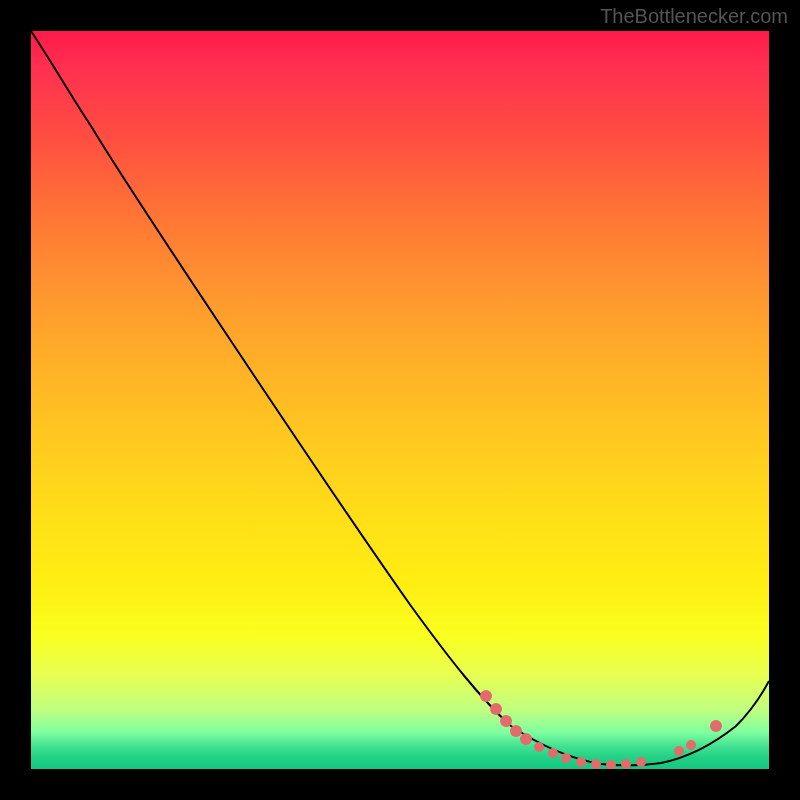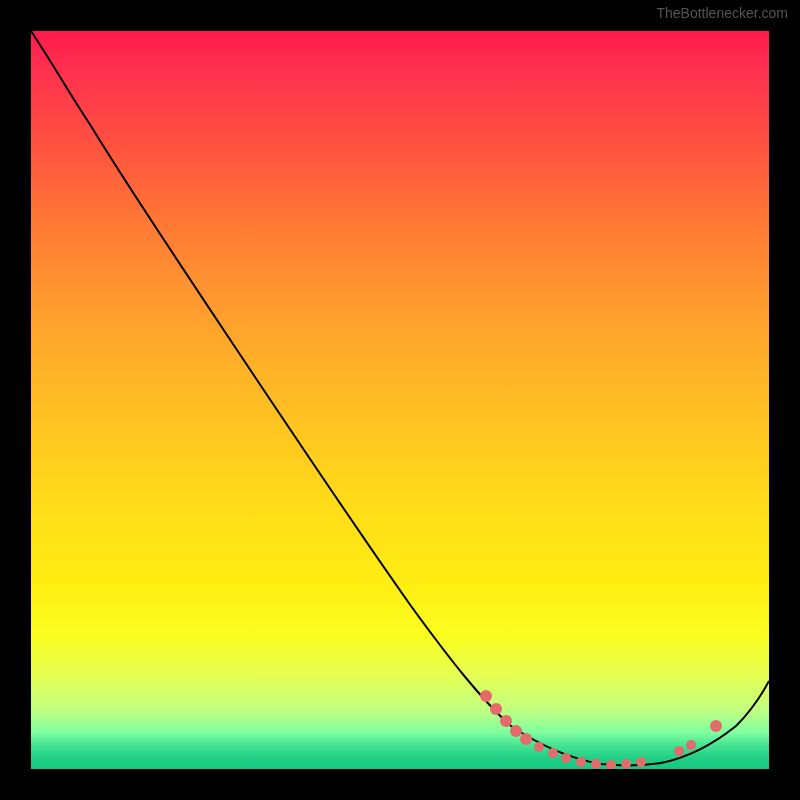--- a/index.html
+++ b/index.html
@@ -12,21 +12,21 @@
       height: 800px;
       background: #000;
       position: relative;
       font-family: Arial, sans-serif;
     }
     .attribution {
       position: absolute;
       top: 5px;
       right: 12px;
       color: #555;
-      font-size: 14px;
+      font-size: 20px;
       z-index: 10;
     }
     .chart-container {
       position: absolute;
       top: 31px;
       left: 31px;
       width: 738px;
       height: 738px;
       overflow: hidden;
     }

